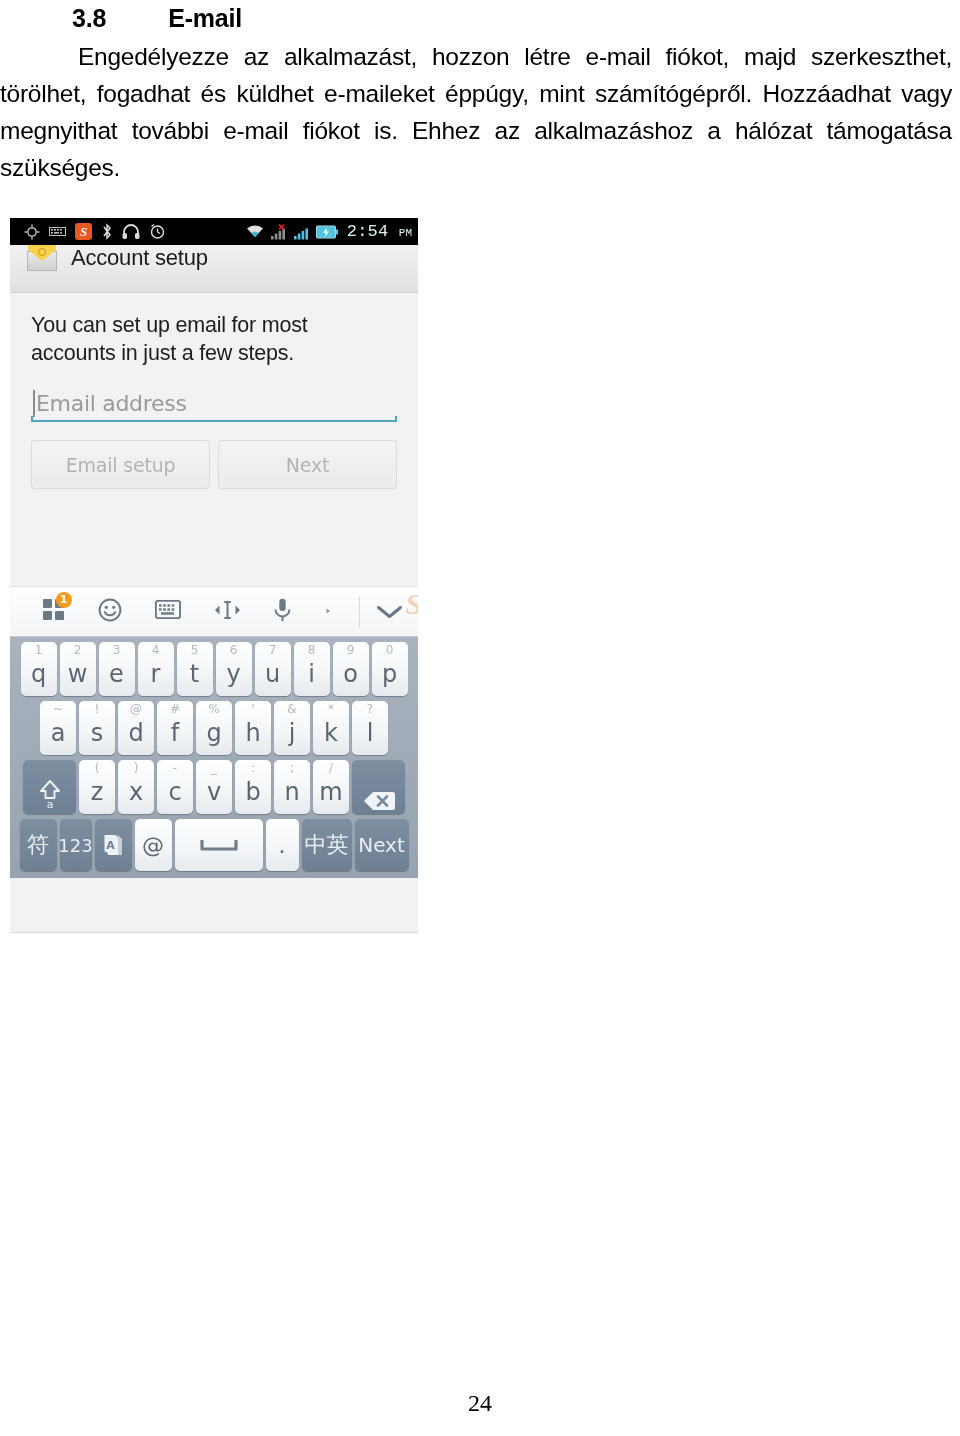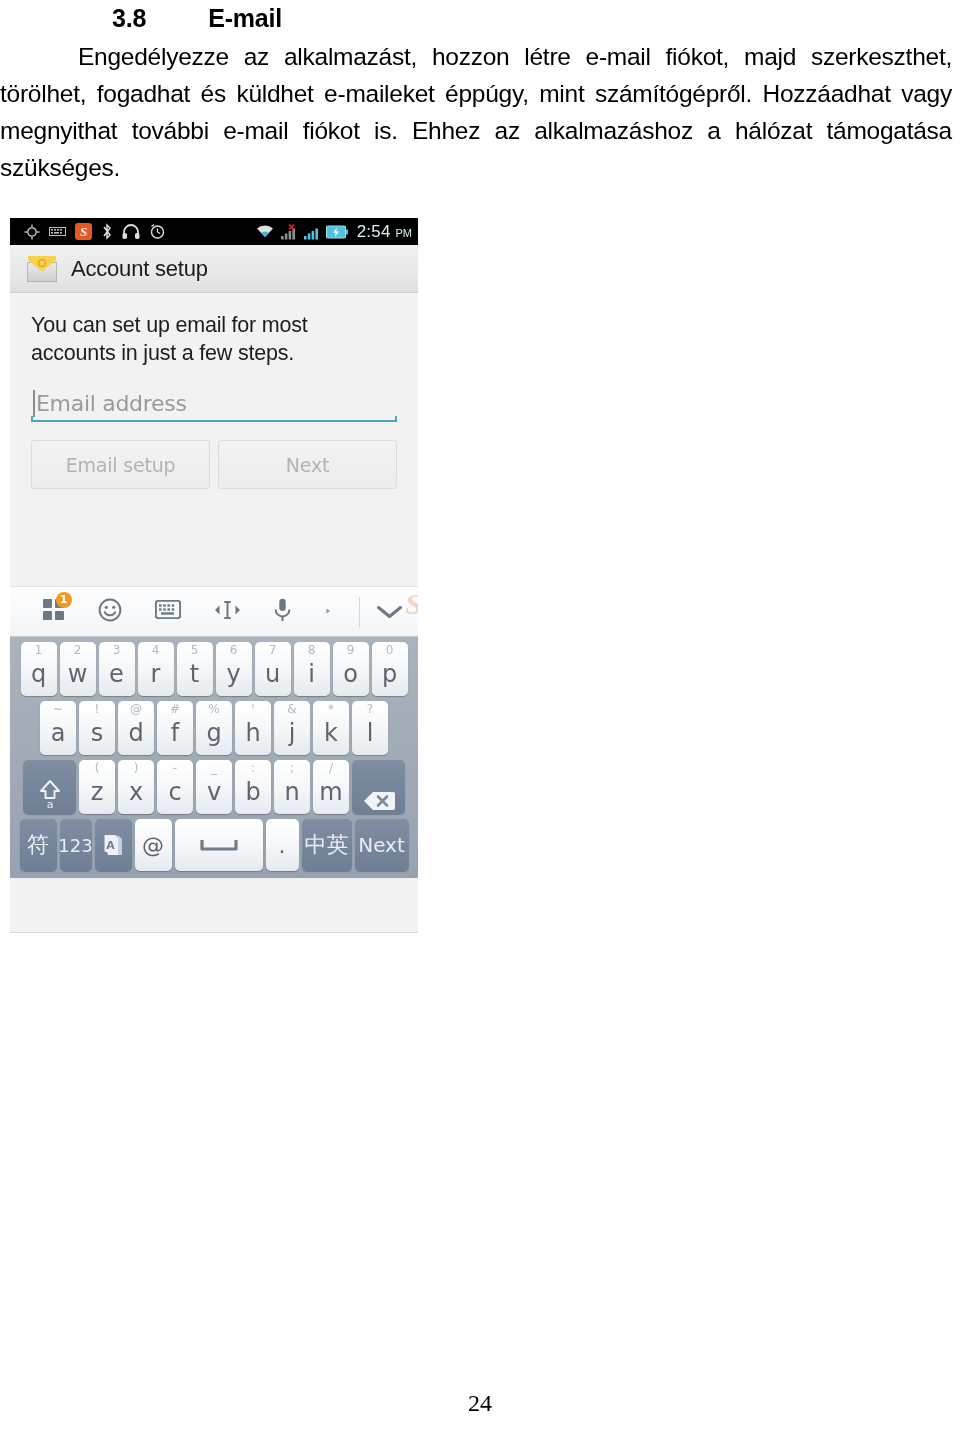--- a/index.html
+++ b/index.html
@@ -22,21 +22,21 @@
     width: 960px;
   }
   .heading {
     margin: 0;
     padding: 4px 0 2px 0;
     font-size: 25px;
     font-weight: bold;
     color: #000;
     letter-spacing: -0.2px;
   }
-  .heading .num { display: inline-block; margin-left: 112px; }
+  .heading .num { display: inline-block; margin-left: 72px; }
   .heading .ttl { display: inline-block; margin-left: 62px; }
 
   .para {
     margin: 0;
     font-size: 24.5px;
     line-height: 37px;
     color: #000;
     letter-spacing: -0.25px;
   }
   .p1 {
@@ -87,32 +87,31 @@
     font-weight: bold;
     font-style: italic;
     text-align: center;
     line-height: 17px;
     font-family: "Liberation Serif", serif;
   }
   .clocktime {
     color: #d9f2f6;
     font-size: 17px;
     letter-spacing: 0.2px;
-    font-family: Liberation Sans, sans-serif;
+    font-family: Liberation Mono, monospace;
     margin-left: 3px;
   }
   .clocktime .ampm { font-size: 11px; letter-spacing: 0; }
 
   
   .actionbar {
     height: 48px;
     background: linear-gradient(180deg,#f0f0f0 0%,#e6e6e6 75%,#dedede 100%);
     border-bottom: 1px solid #cfcfcf;
     display: flex;
-    align-items: center;
     padding-left: 17px;
     box-sizing: border-box;
   }
   .mailicon {
     width: 30px; height: 26px;
     position: relative;
     flex: 0 0 auto;
   }
   .mailicon .body {
     position: absolute; left: 0; top: 6px;

